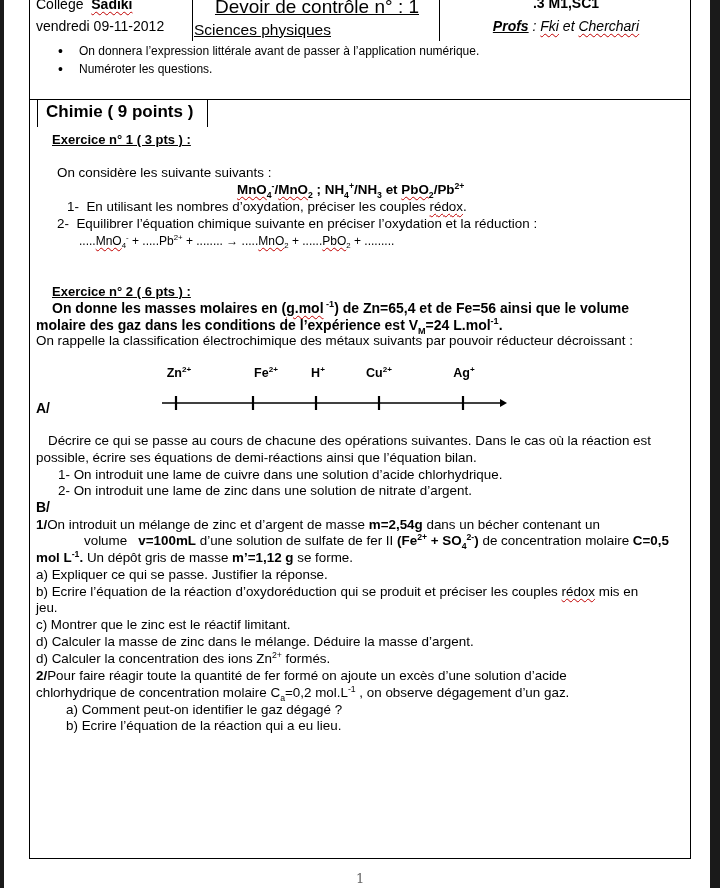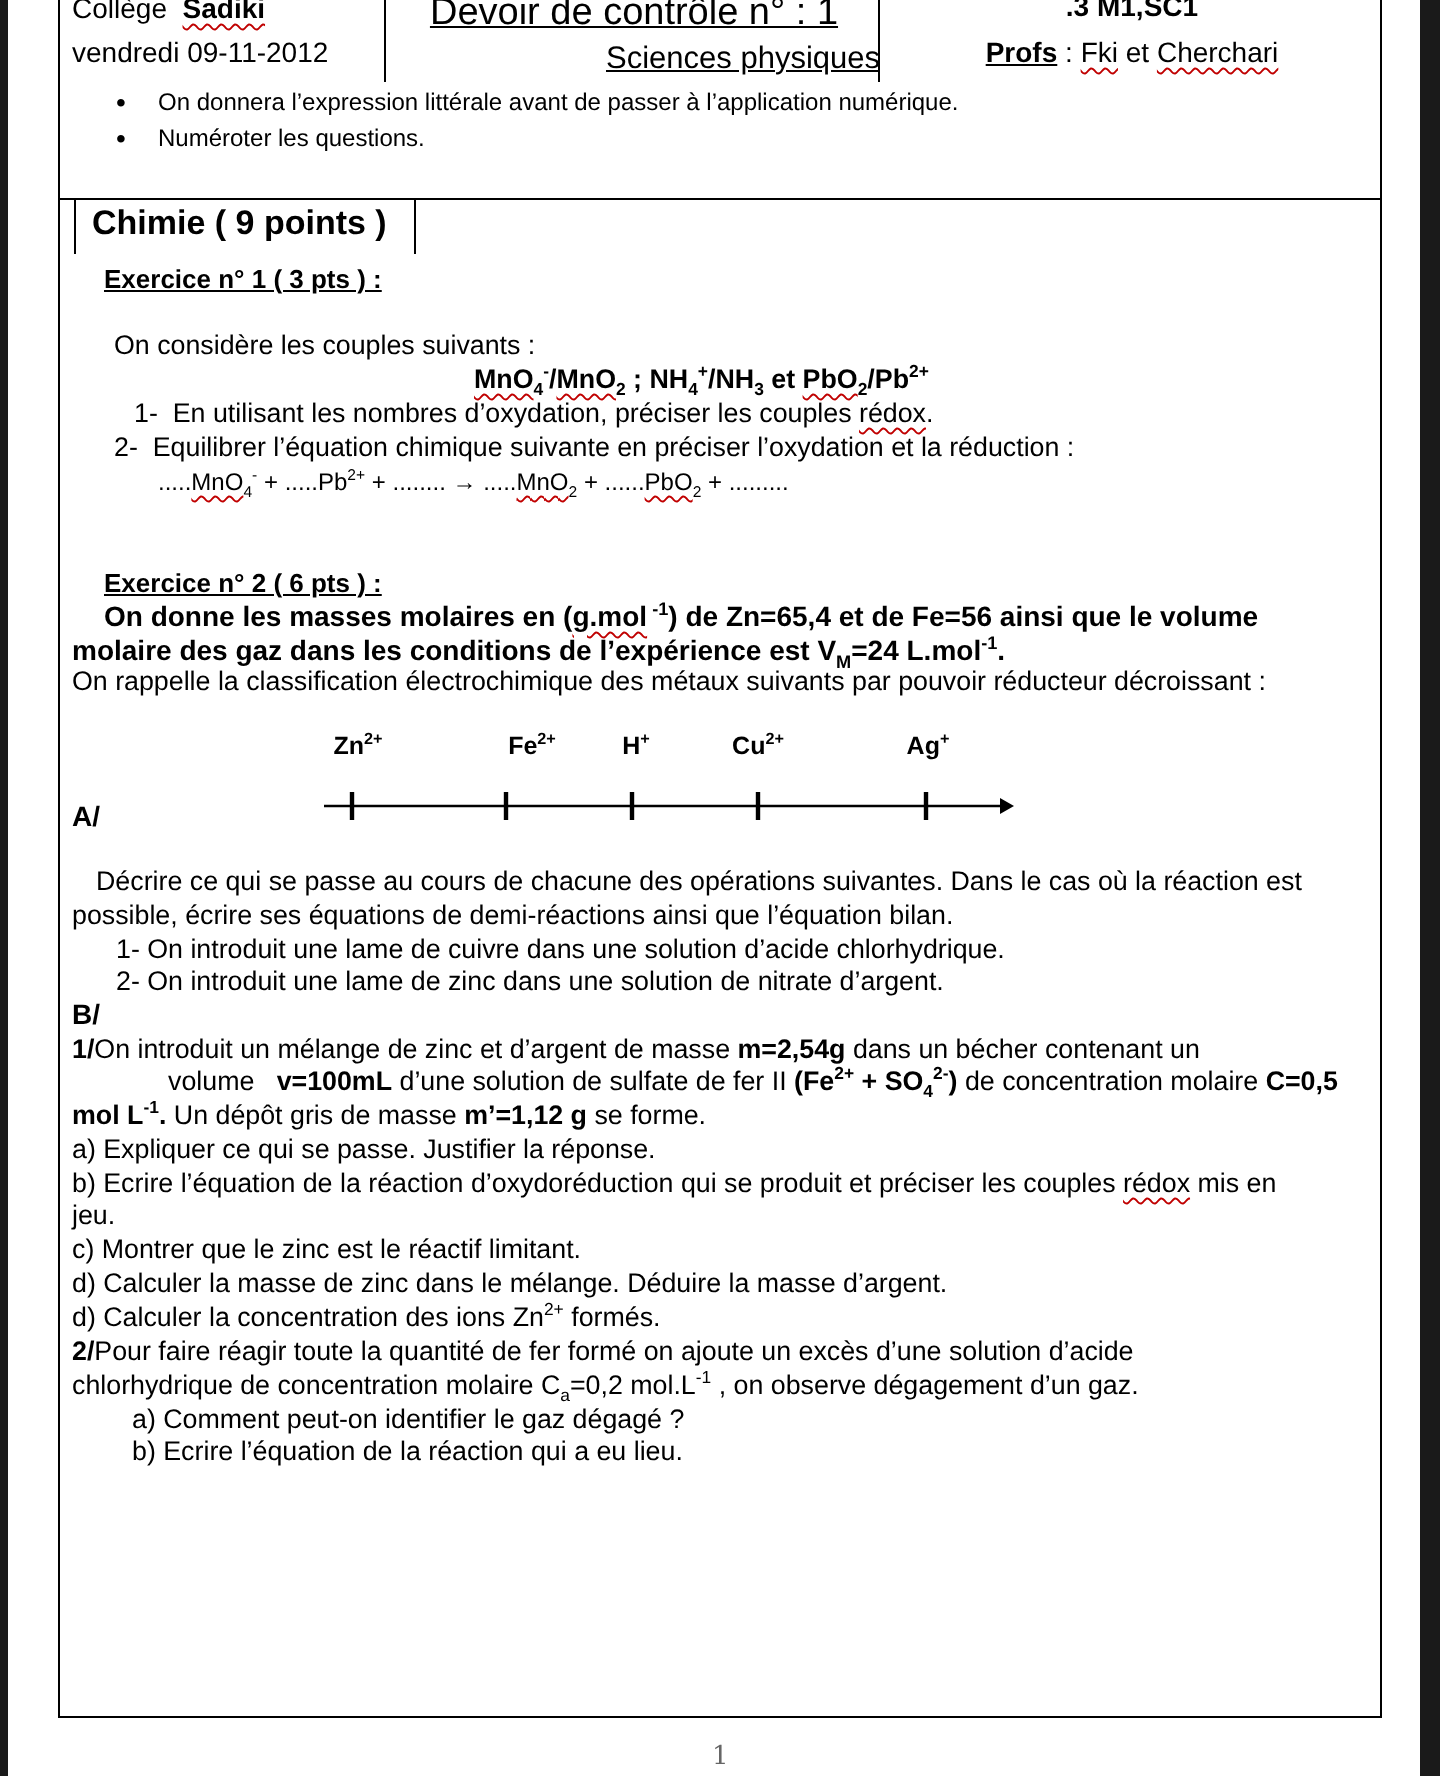--- a/index.html
+++ b/index.html
@@ -8,21 +8,21 @@
       background: #ffffff; color: #000;
       font-family: "Liberation Sans", "DejaVu Sans", sans-serif;
     }
     .edge-left { position: absolute; left: 0; top: 0; width: 4px; height: 888px; background: #1a1a1a; }
     .edge-right { position: absolute; left: 710px; top: 0; width: 10px; height: 888px; background: #1a1a1a; }
     .frame-line { position: absolute; background: #000; }
 
     .hdr { position: absolute; font-family: "Liberation Sans", sans-serif; color: #000; }
     .hdr-small { font-size: 14px; }
     .hdr-title { font-size: 19px; text-decoration: underline; text-align: center; width: 246px; }
-    .hdr-sub { font-size: 15.5px; text-decoration: underline; text-align: right; width: 246px; }
+    .hdr-sub { font-size: 15.5px; text-decoration: underline; text-align: left; width: 246px; }
     .squig { text-decoration: underline wavy #c00000; text-decoration-thickness: 1px; text-underline-offset: 2px; }
     .hdr-right { width: 268px; text-align: center; font-size: 14px; }
     .bold { font-weight: bold; }
     .ul { text-decoration: underline; }
 
     .bullets { position: absolute; left: 58px; top: 43px; margin: 0; padding: 0; list-style: none; font-size: 12px; line-height: 17.5px; }
     .bullets li { position: relative; padding-left: 21px; }
     .bullets li::before { content: "\2022"; position: absolute; left: 0; top: 0; font-size: 14px; }
 
     .t { position: absolute; font-size: 13.4px; line-height: 16.6px; white-space: nowrap; font-family: "Liberation Sans", sans-serif; text-align: center; }
@@ -56,33 +56,33 @@
 <div class="hdr hdr-small" style="left:36px; top:-4px;">
   <span>Collège</span>&nbsp;
   <span class="bold squig">Sadiki</span>
 </div>
 <div class="hdr hdr-small" style="left:36px; top:18px;">vendredi 09-11-2012</div>
 
 <div class="hdr hdr-title" style="left:194px; top:-4px;">Devoir de contrôle n° : 1</div>
 <div class="hdr hdr-sub" style="left:194px; top:21px;">Sciences physiques</div>
 
 <div class="hdr hdr-right bold" style="left:432px; top:-5px;">.3 M1,SC1</div>
-<div class="hdr hdr-right" style="left:432px; top:18px;">
+<div class="hdr hdr-right" style="left:432px; top:18px;font-style:italic;">
   <span class="bold ul">Profs</span><span> : </span><span class="squig">Fki</span><span> et </span><span class="squig">Cherchari</span>
 </div>
 
 <ul class="bullets">
   <li>On donnera l’expression littérale avant de passer à l’application numérique.</li>
   <li>Numéroter les questions.</li>
 </ul>
 
 <div class="chimie">Chimie ( 9 points )</div>
 
 <div class="t ex-title" style="left:52px; top:132px;">Exercice n° 1 ( 3 pts ) :</div>
-<div class="t" style="left:57px; top:165px;">On considère les couples suivants :</div>
+<div class="t" style="left:57px; top:165px;">On considère les suivante suivants :</div>
 
 <div class="t b" style="left:237px; top:182px;">
   <span class="squig">MnO</span><sub>4</sub><sup>-</sup>/<span class="squig">MnO</span><sub>2</sub><span> ; </span><span>NH</span><sub>4</sub><sup>+</sup>/<span>NH</span><sub>3</sub><span> et </span><span class="squig">PbO</span><sub>2</sub>/<span>Pb</span><sup>2+</sup>
 </div>
 
 <div class="t" style="left:67px; top:199px;">
   <span>1-</span>&nbsp;&nbsp;<span>En utilisant les nombres d’oxydation, préciser les couples </span><span class="squig">rédox</span><span>.</span>
 </div>
 <div class="t" style="left:57px; top:216px;">
   <span>2-</span>&nbsp;&nbsp;<span>Equilibrer l’équation chimique suivante en préciser l’oxydation et la réduction :</span>

